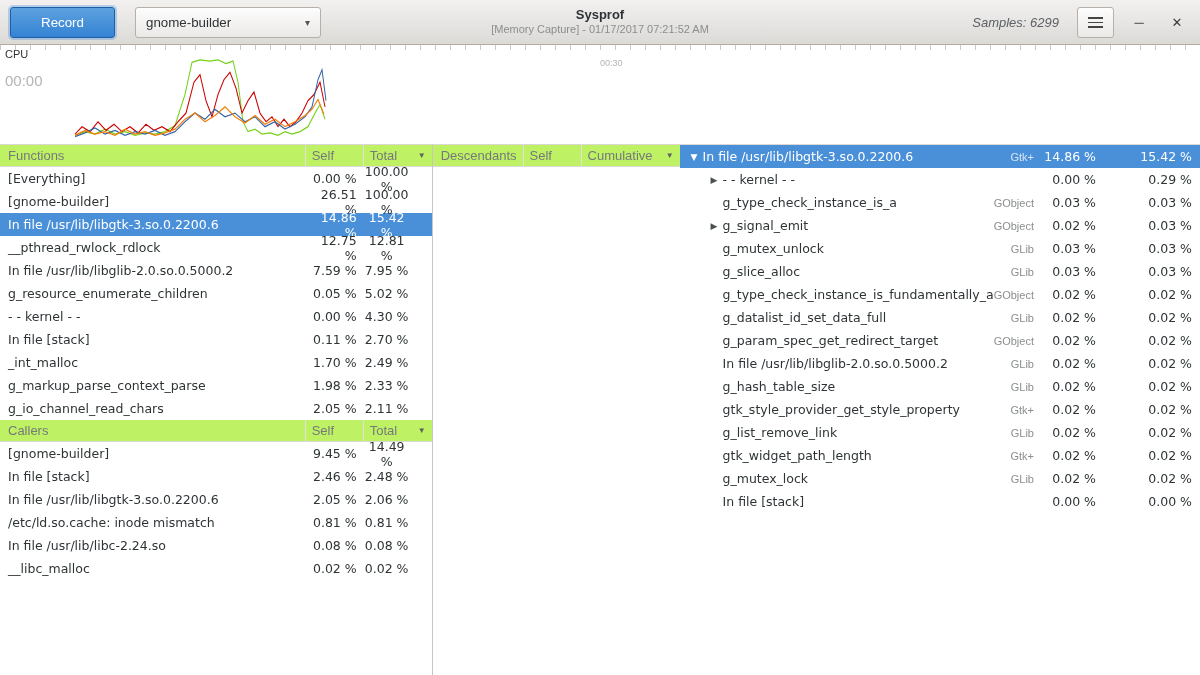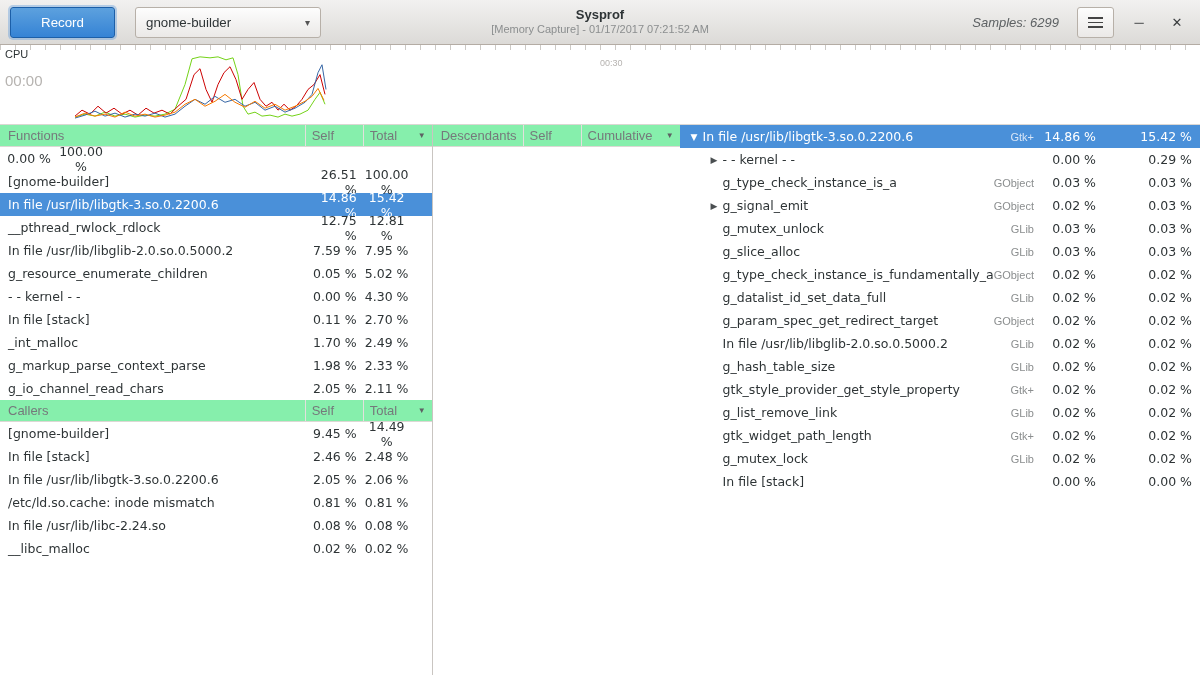--- a/index.html
+++ b/index.html
@@ -26,37 +26,37 @@
   .samples { color: #5d6163; margin-right: 18px; font-style: italic; }
   .menu-btn { width: 37px; }
   .menu-glyph { width: 15px; height: 11px;
     background: linear-gradient(#444 0 1.5px, transparent 1.5px 4.5px, #444 4.5px 6px,
       transparent 6px 9.5px, #444 9.5px 11px); }
   .win-btn { width: 26px; height: 26px; display: flex; align-items: center;
     justify-content: center; color: #3a3d3e; cursor: pointer; margin-left: 12px;
     font-size: 13px; }
 
   
-  .graph { position: relative; height: 80px; border-bottom: 1px solid #dbd7d3;
+  .graph { position: relative; height: 100px; border-bottom: 1px solid #dbd7d3;
     background: #fff; }
   .graph .ticks { position: absolute; top: 0; left: 0; right: 0; height: 5px;
     background: repeating-linear-gradient(to right, #ccc9c5 0 1px, transparent 1px 15px); }
   .graph .cpu-label { position: absolute; top: 3px; left: 5px; font-size: 11px;
     color: #2e3436; }
   .graph .t0 { position: absolute; top: 27px; left: 5px; font-size: 15px; color: #b6b3b0; text-align: center; }
   .graph .t30 { position: absolute; top: 13px; left: 600px; font-size: 9px; color: #b6b3b0; }
   .graph svg { position: absolute; inset: 0; width: 100%; height: 100%; }
 
   
   .main { display: flex; height: 550px; }
   .left-pane { width: 448px; border-right: 1px solid #c9c5c1; display: flex;
     flex-direction: column; }
   .right-pane { flex: 1; display: flex; flex-direction: row; }
 
-  .thead { display: flex; height: 22px; align-items: stretch; background: #86efac;
+  .thead { display: flex; height: 22px; align-items: stretch; background: #bef264;
     border-bottom: 1px solid #dcd8d4; color: #75797b; }
   .thead .hc { display: flex; align-items: center; padding: 0 6px;
     border-right: 1px solid #e3e0dd; cursor: pointer; }
   .thead .hc:last-child { border-right: none; }
   .hc.grow { flex: 1; padding-left: 8px; }
   .sort-icon { margin-left: auto; font-size: 8px; color: #5d6163; padding-left: 6px; }
 
   .row { display: flex; height: 23px; align-items: center; font-family: "DejaVu Sans", sans-serif;
     font-size: 12.5px; cursor: default; }
   .row .name { flex: 1; padding-left: 8px; white-space: nowrap; overflow: hidden;
@@ -125,20 +125,21 @@
       <div class="hc grow">Functions</div>
       <div class="hc col-self">Self</div>
       <div class="hc col-total">
         <span>Total</span>
         <span class="sort-icon">▼</span>
       </div>
     </div>
     <div>
 
         <div class="row depth-0">
+          <span class="name">[Everything]</span>
           <span class="col-self">0.00 %</span>
           <span class="col-total">100.00 %</span>
         </div>
 
         <div class="row depth-0">
           <span class="name">[gnome-builder]</span>
           <span class="col-self">26.51 %</span>
           <span class="col-total">100.00 %</span>
         </div>
 

